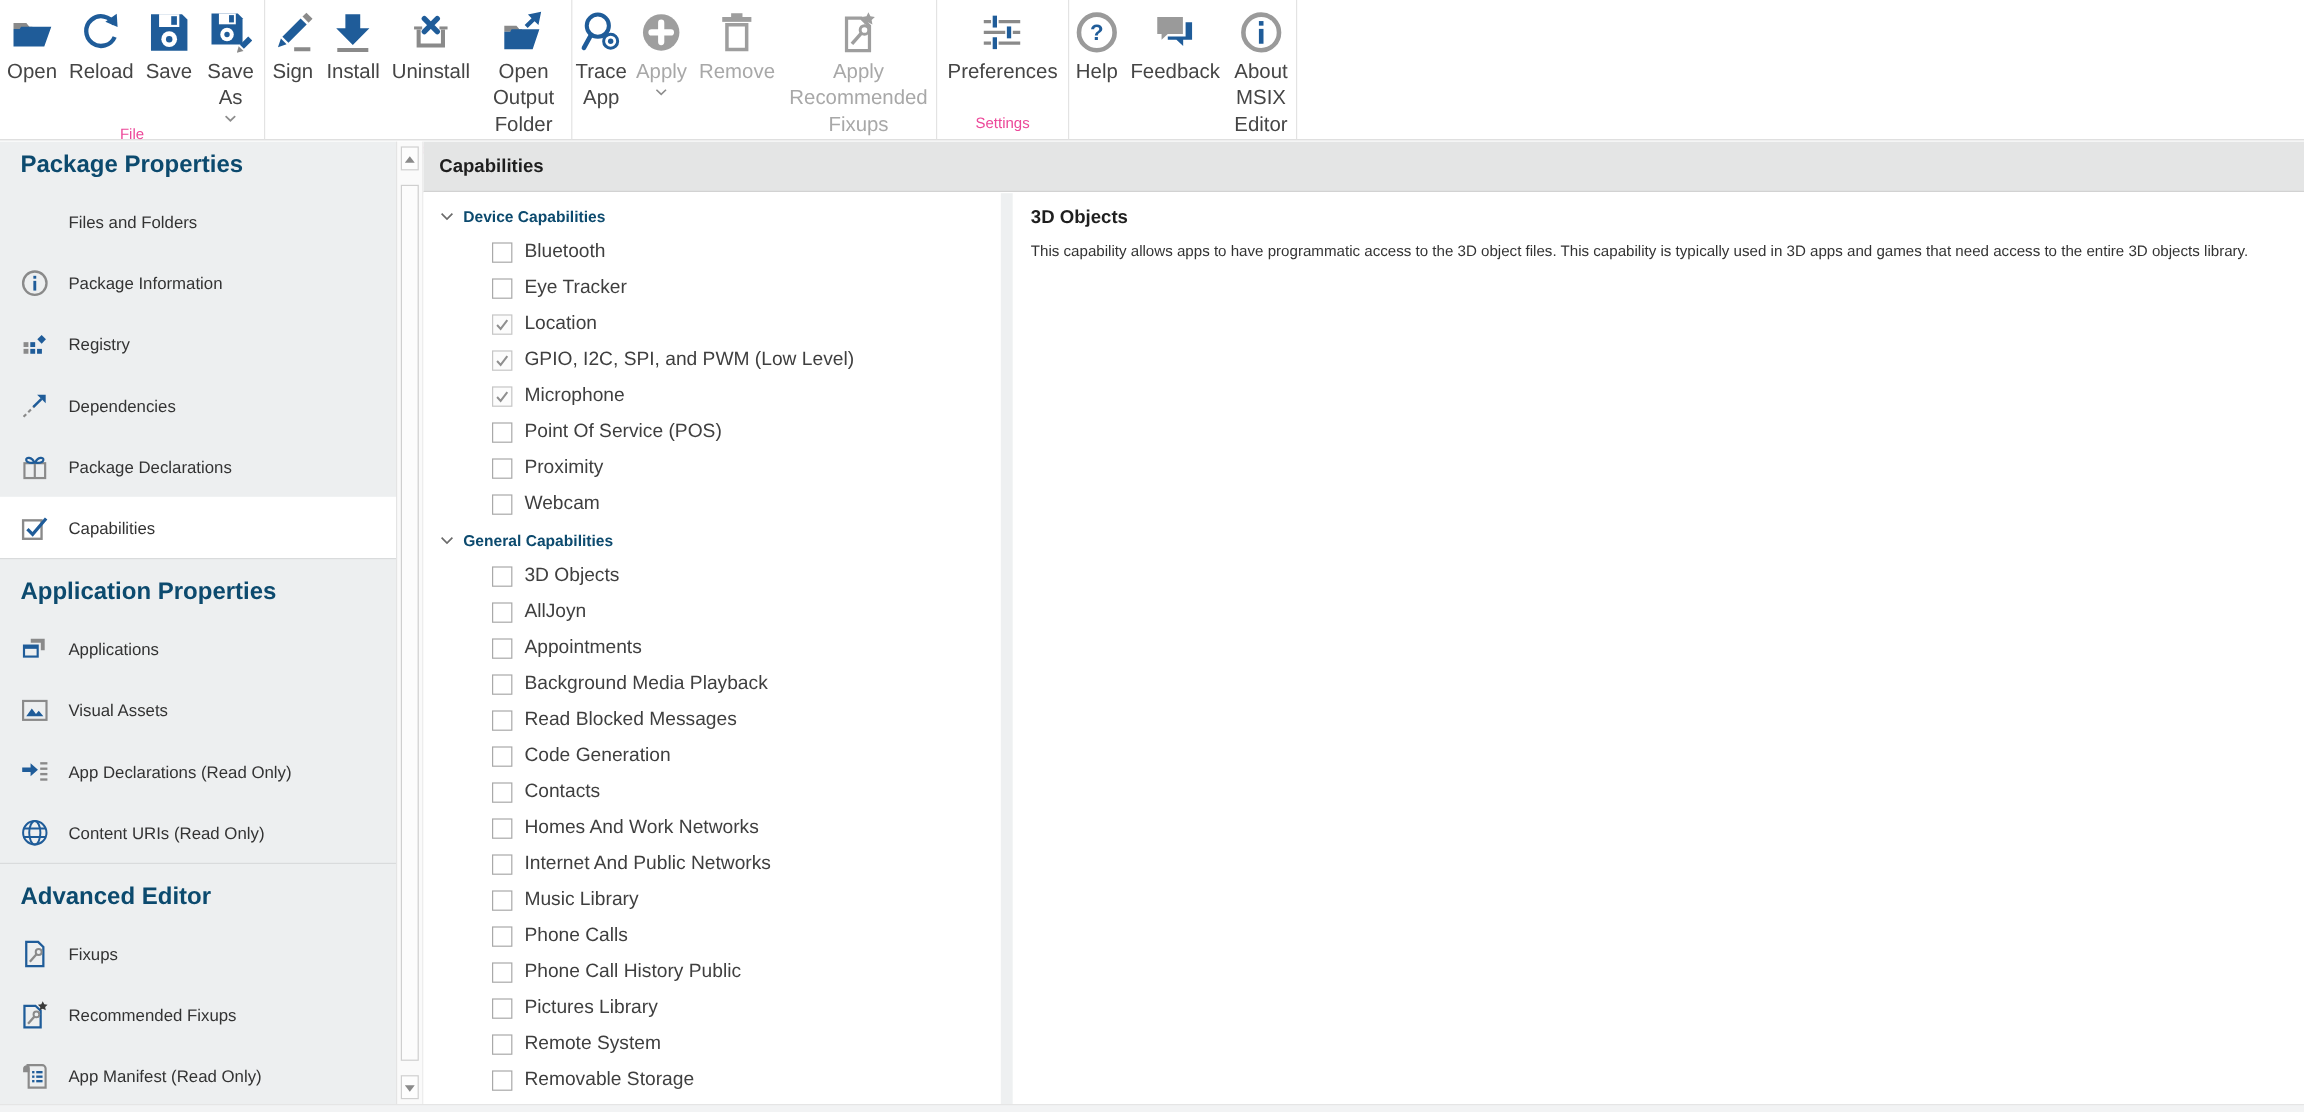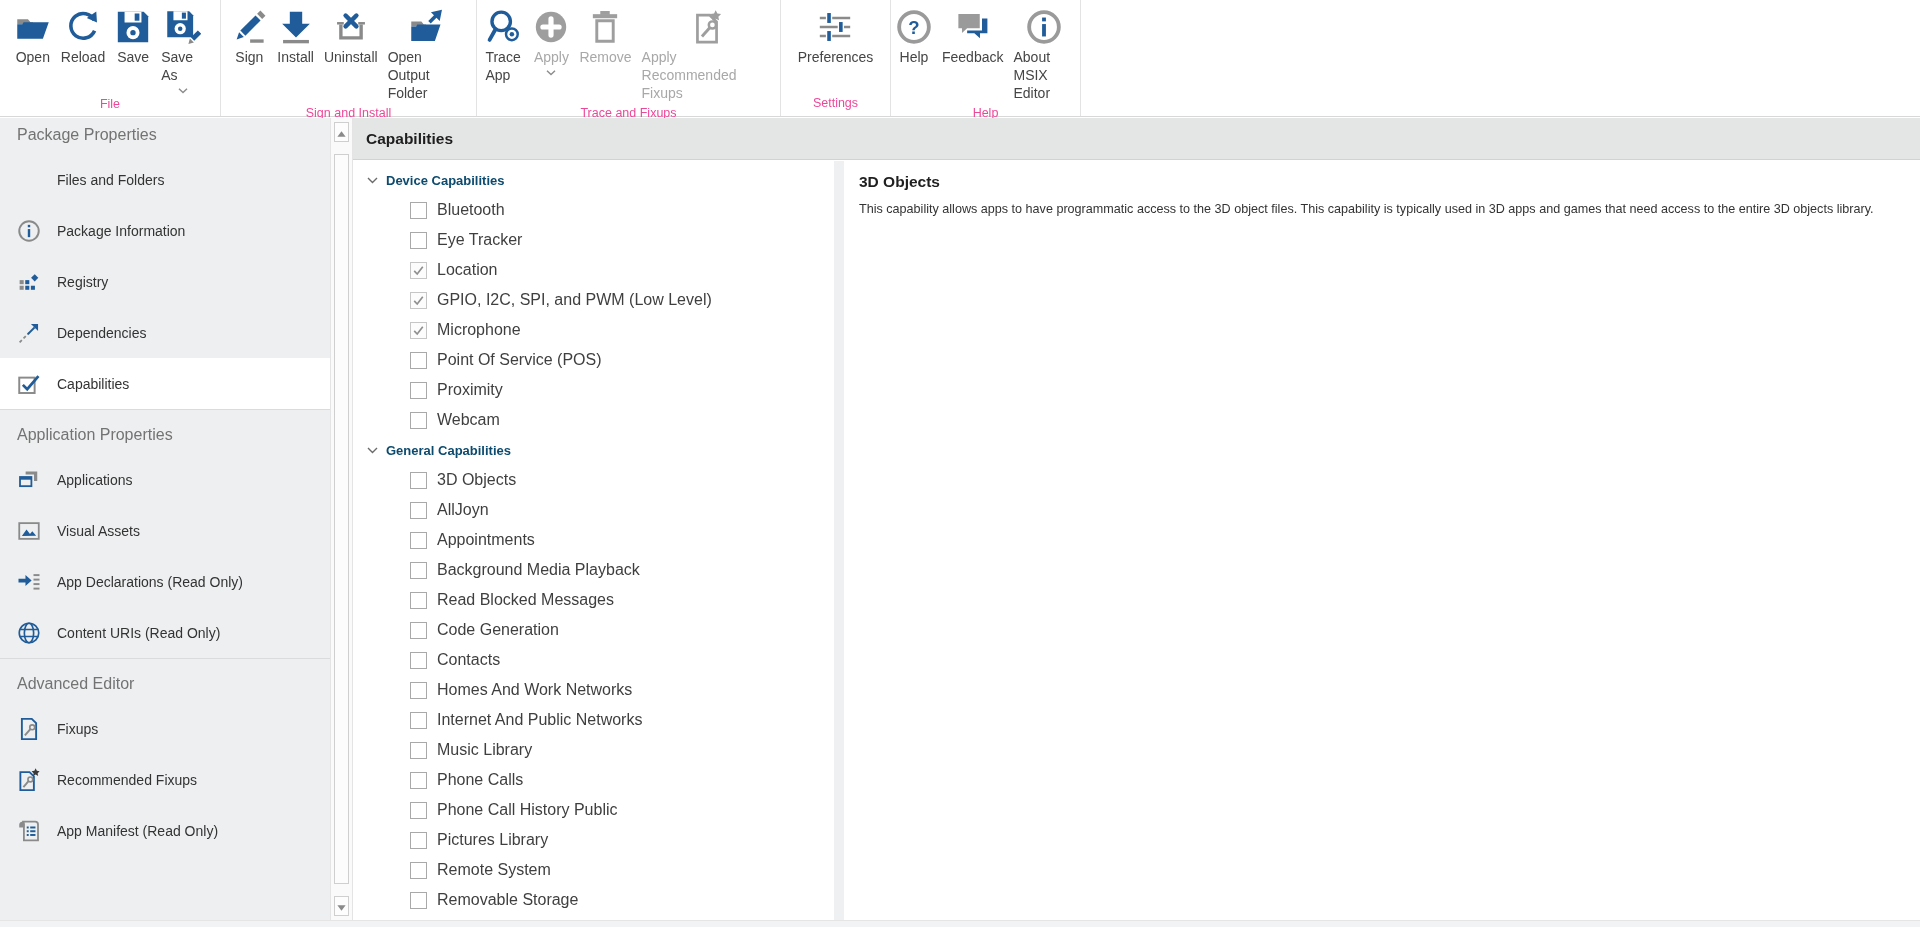--- a/index.html
+++ b/index.html
@@ -7,31 +7,31 @@
     font-family:"Liberation Sans", sans-serif; -webkit-font-smoothing:antialiased; }
 
   
   .ribbon { position:absolute; left:0; top:0; right:0; height:117px; background:#fff;
     border-bottom:1px solid #d8d8d8; display:flex; }
   .ribbon-group { display:flex; flex-direction:column; border-right:1px solid #e3e3e3; flex:0 0 auto; }
   .rg-buttons { flex:1; display:flex; justify-content:center; align-items:flex-start; padding-top:7px; }
   .rbtn { display:flex; flex-direction:column; align-items:center; padding:2px 5px 0; cursor:default; }
   .ricon { width:36px; height:36px; margin-bottom:4px; }
   .ricon svg { width:100%; height:100%; display:block; }
-  .rlabel { font-size:14px; color:#454545; text-align:left; line-height:1.28; }
+  .rlabel { font-size:17px; color:#454545; text-align:center; line-height:1.28; }
   .rbtn.disabled .rlabel { color:#a8a8a8; }
   .chev { width:10px; height:6px; margin-top:3px; }
   .chev svg { width:100%; height:100%; display:block; }
   .rg-label { text-align:center; font-size:12.5px; color:#ec4899; padding:3px 6px 6px; }
 
   
   .sidebar { position:absolute; left:0; top:118px; width:330px; height:802px;
     background:#edeff0; overflow:hidden; }
   .side-section + .side-section { border-top:1px solid #d9dbdc; }
-  .section-header { padding:16px 0 10px 17px; font-size:16px; font-weight:normal; color:#737373; }
+  .section-header { padding:16px 0 10px 17px; font-size:20px; font-weight:bold; color:#0c4a6e; }
   .side-section:first-child .section-header { padding-top:8px; }
   .side-item { height:51px; display:flex; align-items:center; gap:16px; padding-left:17px;
     font-size:14px; color:#333; cursor:default; }
   .side-item.selected { background:#fff; }
   .sicon { width:24px; height:24px; flex:0 0 24px; }
   .sicon svg { width:100%; height:100%; display:block; }
 
   
   .side-scroll { position:absolute; left:330px; top:118px; width:23px; height:802px;
     background:#fafafa; border-left:1px solid #e4e4e4; border-right:1px solid #e4e4e4; }
@@ -314,20 +314,30 @@
       </div>
       <div class="side-item">
         <span class="sicon">
           <svg viewBox="0 0 32 32">
             <path fill="none" stroke="#8a8a8a" stroke-width="2.4" stroke-dasharray="4.2 3.2" d="M3.5 28.5L16 16"></path>
             <path fill="none" stroke="#1f5c99" stroke-width="2.8" d="M14.5 17.5l9-9"></path>
             <path fill="#1f5c99" d="M18.6 3.9h9.5v9.5z"></path>
           </svg>
         </span>
         <span>Dependencies</span>
+      </div>
+      <div class="side-item">
+        <span class="sicon">
+          <svg viewBox="0 0 32 32">
+            <rect x="4.5" y="12" width="23" height="16.5" fill="none" stroke="#8a8a8a" stroke-width="2.4"></rect>
+            <path stroke="#8a8a8a" stroke-width="2.4" d="M16 12v16.5"></path>
+            <path fill="none" stroke="#1f5c99" stroke-width="2.4" d="M15.5 11.5C13 4.5 5.5 5 6.5 8.8c.8 3 5.6 3 9 2.7zm1 0c2.5-7 10-6.5 9-2.7-.8 3-5.6 3-9 2.7z"></path>
+          </svg>
+        </span>
+        <span>Package Declarations</span>
       </div>
       <div class="side-item selected">
         <span class="sicon">
           <svg viewBox="0 0 32 32">
             <rect x="3" y="7.5" width="20.5" height="20.5" fill="none" stroke="#8a8a8a" stroke-width="2.6"></rect>
             <path fill="none" stroke="#1f5c99" stroke-width="3.6" d="M7.8 17.2l5.8 5.8L28.6 5.4"></path>
           </svg>
         </span>
         <span>Capabilities</span>
       </div>

